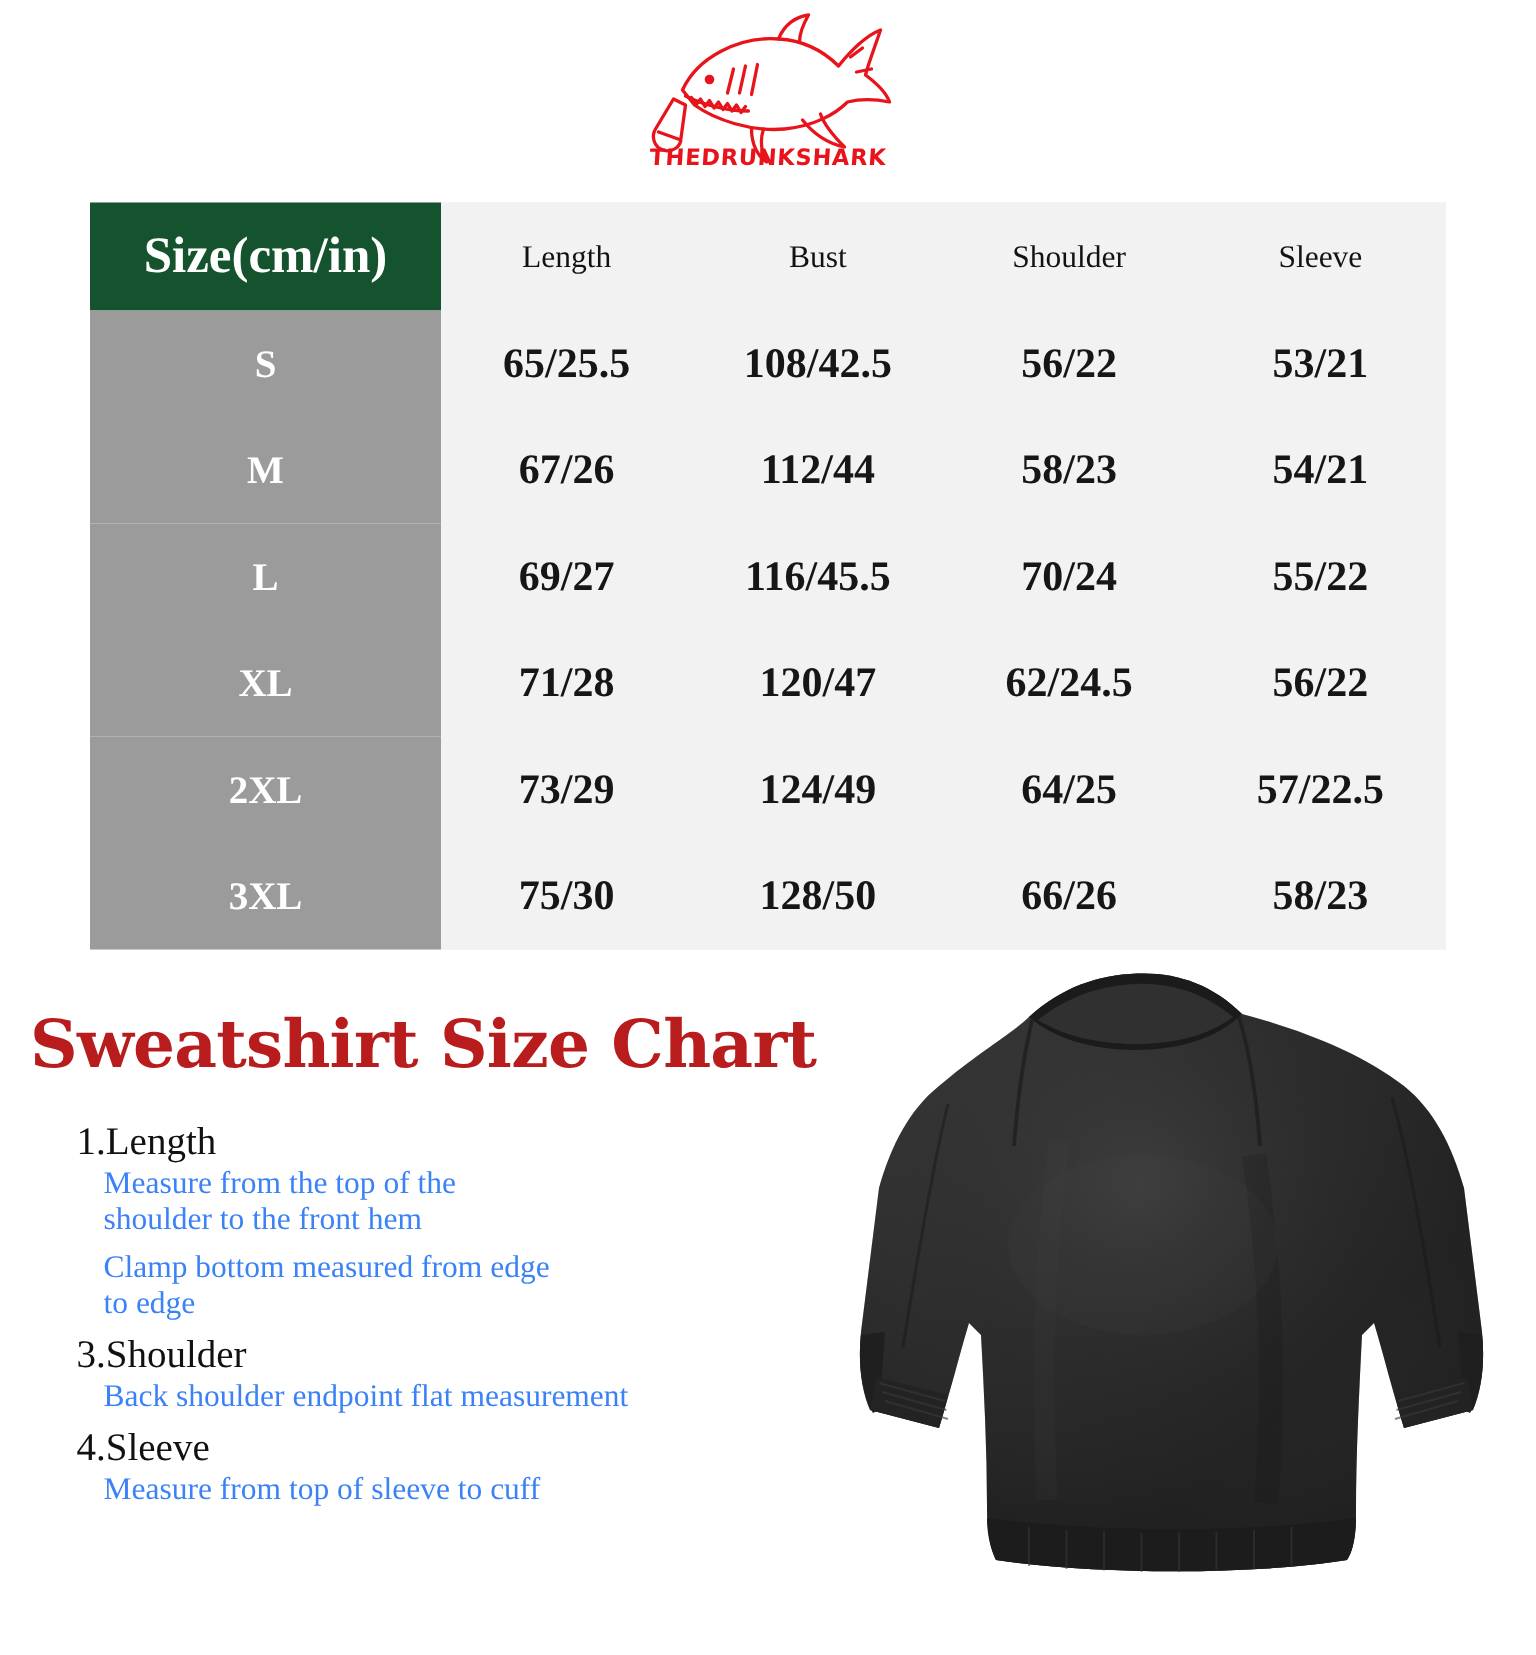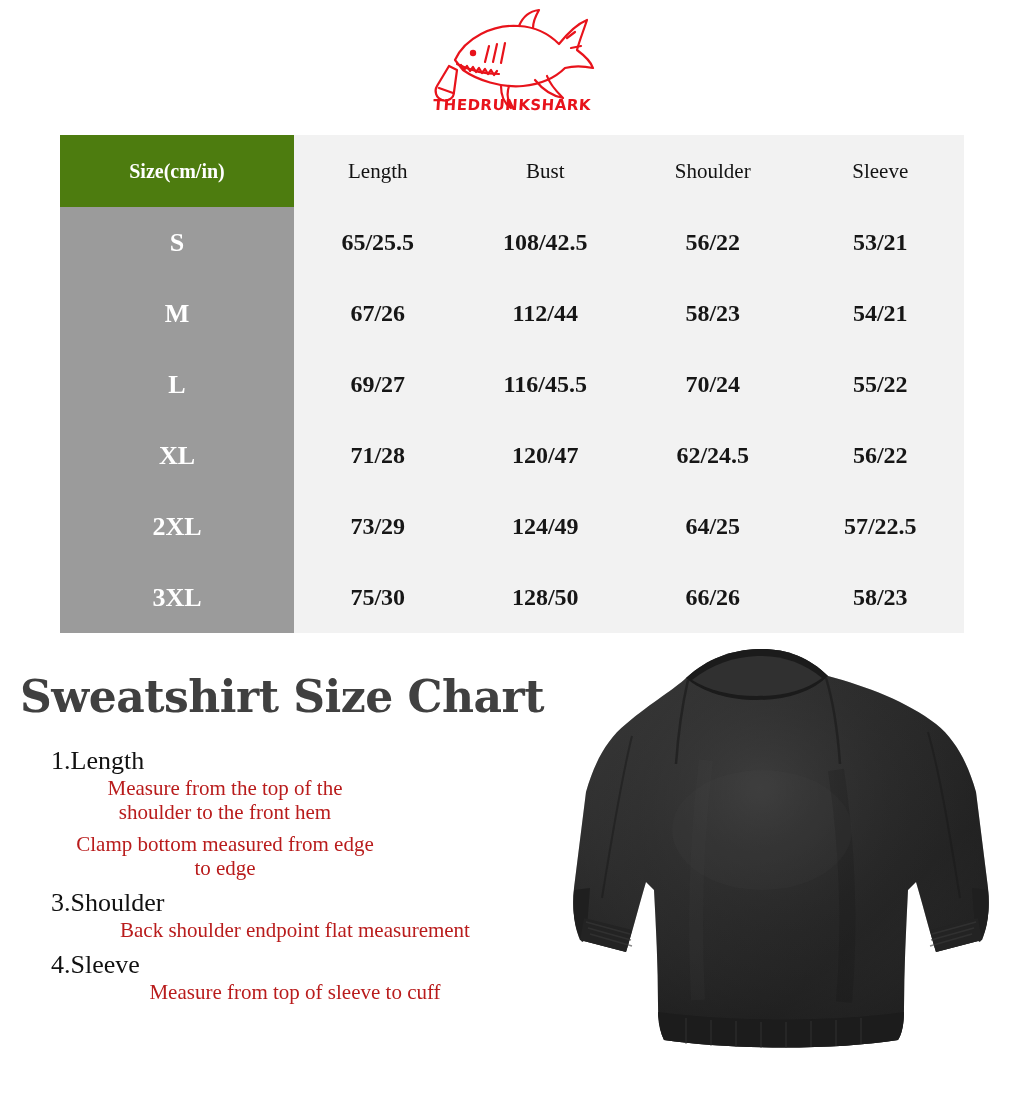--- a/index.html
+++ b/index.html
@@ -64,81 +64,80 @@
   table.size-table td, table.size-table th {
     border: none;
     text-align: center;
     vertical-align: middle;
     font-family: "Liberation Serif", serif;
   }
   .col-size { width: 234px; }
   .col-data { width: 167.5px; }
 
   .hdr-size {
-    background: #4d7c0f;
+    background: #14532d;
     color: #ffffff;
-    font-size: 20px;
+    font-size: 34px;
     font-weight: bold;
     height: 72px;
   }
   .hdr-data {
     background: #f2f2f2;
     color: #121212;
     font-size: 21px;
     font-weight: normal;
     height: 72px;
   }
   .cell-size {
     background: #9b9b9b;
     color: #ffffff;
     font-size: 26px;
     font-weight: bold;
     height: 71px;
   }
   .cell-data {
     background: #f2f2f2;
     color: #161616;
-    font-size: 24px;
+    font-size: 28px;
     font-weight: bold;
     height: 71px;
   }
 
   
   .chart-title {
     position: absolute;
     left: 20px;
     top: 671px;
     font-family: "DejaVu Serif", serif;
     font-weight: bold;
     font-size: 44px;
-    color: #404040;
+    color: #b91c1c;
     letter-spacing: -0.5px;
   }
   .measure-list {
     position: absolute;
     left: 40px;
     top: 746px;
     width: 520px;
     margin-left: 11px;
   }
   .m-item { margin-bottom: 8px; }
   .m-head {
     font-family: "Liberation Serif", serif;
     font-size: 26px;
     color: #111111;
     line-height: 1.15;
   }
   .m-desc {
     font-family: "Liberation Serif", serif;
     font-size: 21px;
-    color: #b91c1c;
+    color: #3b82f6;
     line-height: 1.15;
     padding-left: 18px;
     max-width: 330px;
-    text-align: center;
   }
   .m-desc.wide { max-width: 470px; }
 
   
   .garment {
     position: absolute;
     left: 536px;
     top: 640px;
     width: 470px;
     height: 440px;

